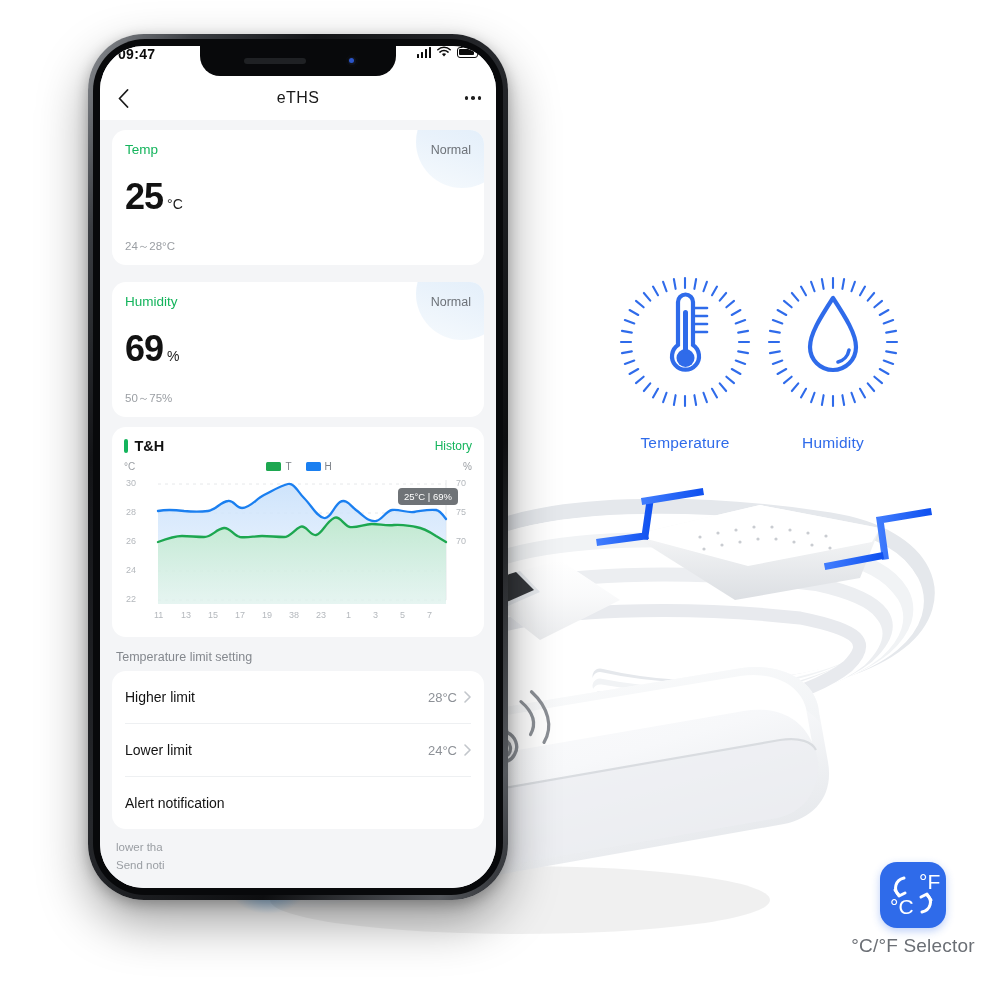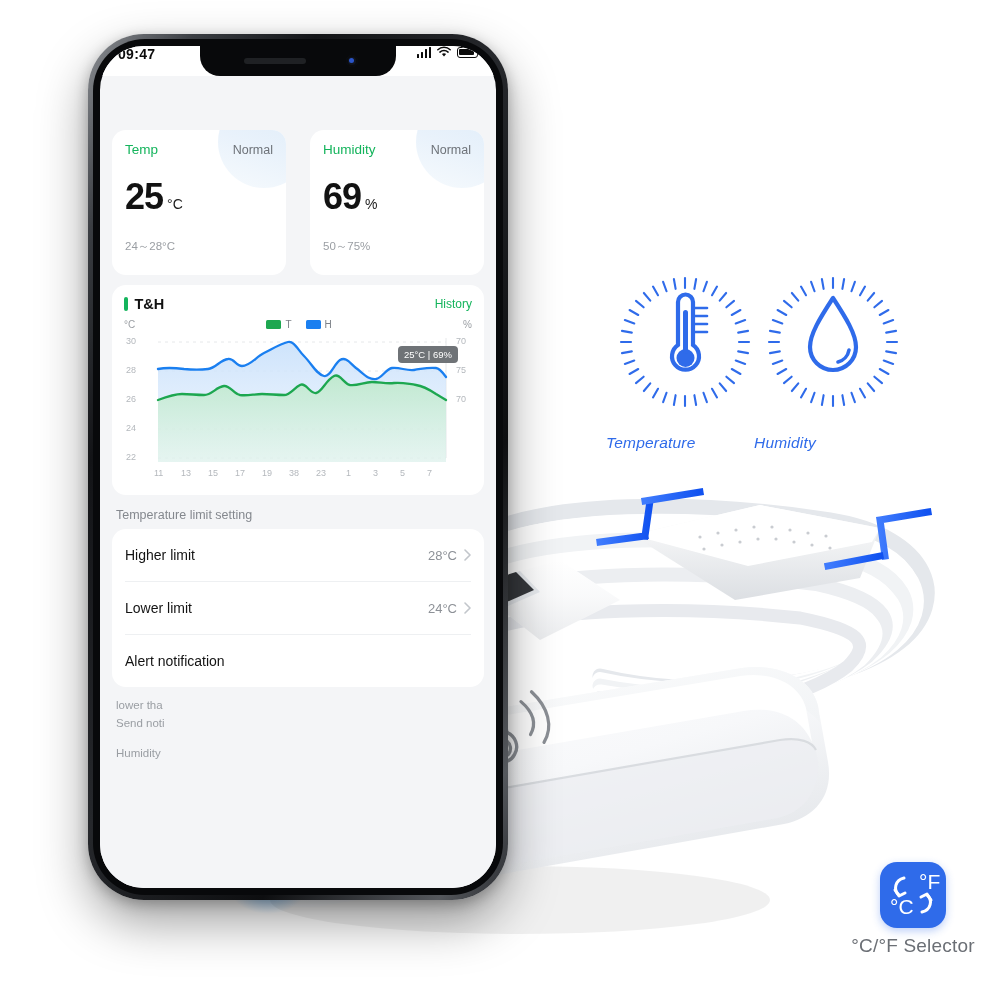--- a/index.html
+++ b/index.html
@@ -33,21 +33,21 @@
 
   .navbar{position:absolute;left:0;right:0;top:30px;height:44px;background:#fff;display:flex;align-items:center;z-index:4;}
   .nav-back{width:46px;display:flex;justify-content:center;align-items:center;cursor:pointer;}
   .nav-back svg{display:block;}
   .nav-title{flex:1;text-align:center;font-size:16px;color:#1a1a1a;font-weight:500;letter-spacing:.4px;}
   .nav-more{width:46px;display:flex;justify-content:center;align-items:center;gap:3px;cursor:pointer;}
   .nav-more i{width:3.6px;height:3.6px;border-radius:50%;background:#1f1f1f;display:block;}
 
   .appbody{position:absolute;left:0;right:0;top:74px;bottom:0;background:#f4f5f7;padding:10px 12px 0;box-sizing:border-box;}
 
-  .cards{display:flex;gap:24px;}
+  .cards{display:flex;gap:17px;flex-direction:column;}
   .card{flex:1;background:#fff;border-radius:14px;padding:12px 13px 11px;box-sizing:border-box;position:relative;overflow:hidden;height:145px;}
   .card-deco{position:absolute;right:-24px;top:-34px;width:92px;height:92px;border-radius:50%;
     background:linear-gradient(200deg,#dceaf8 0%,#e9f2fb 55%,#f6fafd 100%);}
   .card-top{display:flex;justify-content:space-between;align-items:center;position:relative;z-index:2;}
   .card-label{font-size:13.5px;color:#14b45c;font-weight:500;}
   .card-state{font-size:12.5px;color:#6d7278;}
   .card-val{position:relative;z-index:2;margin-top:22px;display:flex;align-items:baseline;}
   .card-num{font-size:36px;font-weight:bold;color:#121212;letter-spacing:-1px;line-height:1;}
   .card-unit{font-size:14px;color:#1a1a1a;margin-left:4px;font-weight:500;}
   .card-range{position:relative;z-index:2;margin-top:24px;font-size:11.5px;color:#9a9ea3;}
@@ -70,21 +70,21 @@
   .seclabel{margin:13px 4px 7px;font-size:12.5px;color:#84888e;}
   .listcard{background:#fff;border-radius:14px;padding:0 13px;box-sizing:border-box;}
   .row{height:52px;display:flex;align-items:center;justify-content:space-between;border-bottom:1px solid #eef0f2;cursor:pointer;}
   .row:last-child{border-bottom:none;}
   .row-l{font-size:14px;color:#131313;}
   .row-r{display:flex;align-items:center;gap:7px;font-size:13px;color:#8d9197;}
   .note{margin:10px 4px 0;font-size:11.5px;color:#9a9ea3;line-height:1.55;}
   .note2{margin:14px 4px 0;font-size:11.5px;color:#9a9ea3;}
 
   
-  .feat{position:absolute;z-index:6;font-style:italic;}
+  .feat{position:absolute;z-index:6;text-align:center;}
   .feat-cap{font-size:15.5px;color:#2f6bea;margin-top:6px;letter-spacing:.2px;}
   .feat-temp{left:606px;top:272px;width:158px;}
   .feat-hum{left:754px;top:272px;width:158px;}
 
   
   .product{position:absolute;inset:0;z-index:8;pointer-events:none;}
   .product svg{position:absolute;left:0;top:0;}
 
   
   .badge-wrap{position:absolute;left:838px;top:862px;z-index:12;text-align:center;width:150px;}
@@ -120,20 +120,33 @@
               <span></span>
             </div>
         </div>
       </div>
 
       <div class="notch">
         <div class="speaker"></div>
         <div class="cam"></div>
       </div>
 
+      <div class="navbar">
+        <div class="nav-back">
+          <svg width="11" height="19" viewBox="0 0 11 19">
+            <path d="M9.5 1 1.5 9.5 9.5 18" stroke="#1a1a1a" stroke-width="1.8" fill="none" stroke-linecap="round" stroke-linejoin="round"></path>
+          </svg>
+        </div>
+        <div class="nav-title">eTHS</div>
+        <div class="nav-more">
+            <i></i>
+            <i></i>
+            <i></i>
+          </div>
+      </div>
 
       <div class="appbody">
 
         <div class="cards">
           <div class="card">
             <div class="card-deco"></div>
             <div class="card-top">
               <span class="card-label">Temp</span>
               <span class="card-state">Normal</span>
             </div>

